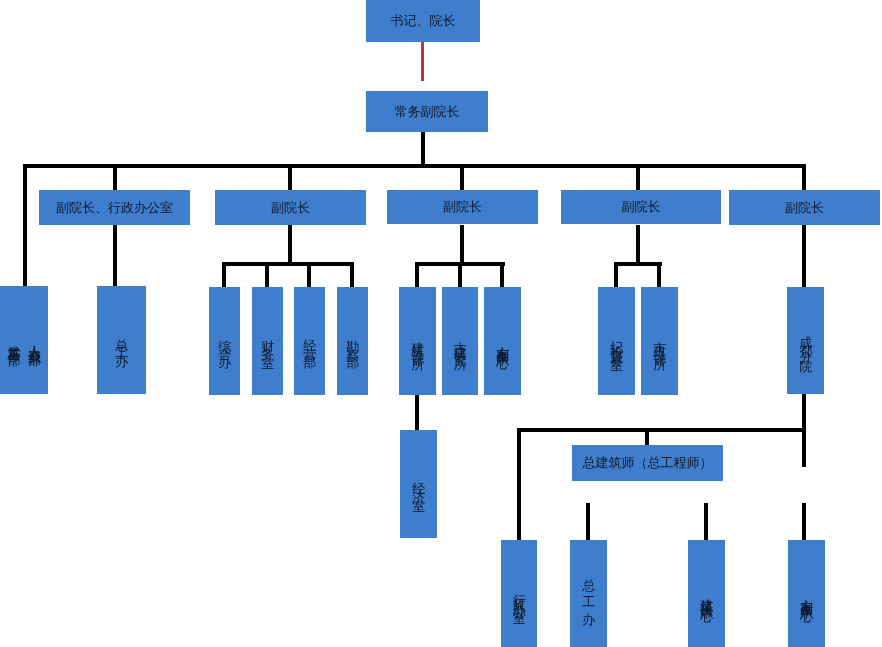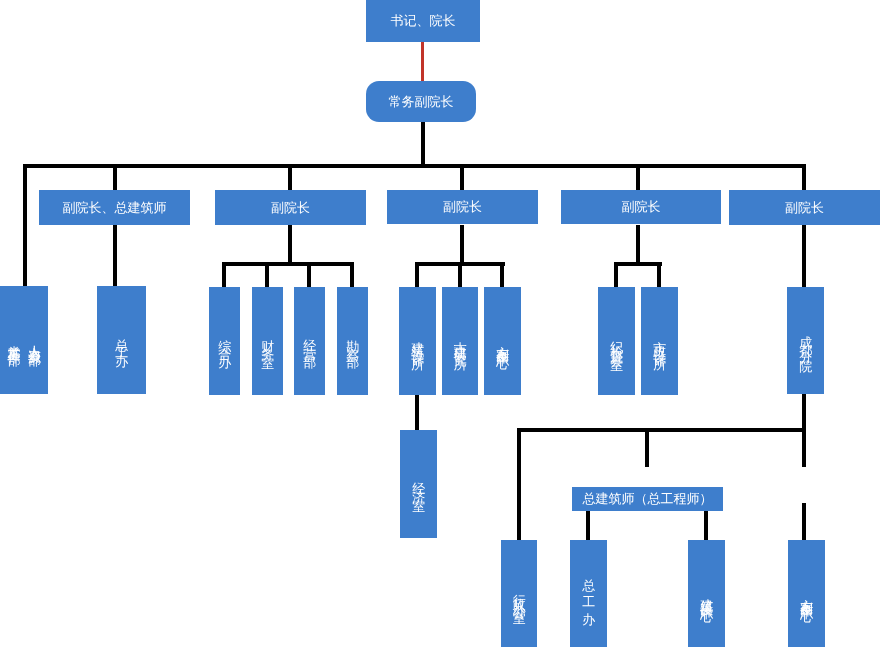--- a/index.html
+++ b/index.html
@@ -1,21 +1,21 @@
 <!DOCTYPE html>
 <html><head>
 <meta charset="utf-8">
 <style>
   html,body { margin:0; padding:0; background:#ffffff; }
   .stage {
     position:relative; width:882px; height:647px; background:#ffffff;
     overflow:hidden; font-family:"Liberation Sans", sans-serif;
   }
   .box {
-    position:absolute; background:#3E7ECC; color:#ffffff;
+    position:absolute; background:#3E7ECC; color:#0f172a;
     display:flex; align-items:center; justify-content:center;
     font-size:13px; line-height:1.2; text-align:center; box-sizing:border-box;
   }
   .vbox span {
     writing-mode:vertical-rl; text-orientation:upright;
     letter-spacing:4px; display:block;
   }
   .twin { gap:5px; }
   .sp-sm span { letter-spacing:2px; }
   .sp-md span { letter-spacing:8px; }
@@ -59,26 +59,26 @@
   <div class="line" style="left:517px;top:428px;width:289px;height:4px;"></div>
   <div class="line" style="left:517px;top:428px;width:4px;height:112px;"></div>
   <div class="line" style="left:645px;top:428px;width:4px;height:39px;"></div>
   <div class="line" style="left:586px;top:503px;width:4px;height:37px;"></div>
   <div class="line" style="left:704px;top:503px;width:4px;height:37px;"></div>
   <div class="line" style="left:802px;top:503px;width:4px;height:37px;"></div>
 
   <div class="box" style="left:366px;top:0;width:114px;height:42px;">
     <span>书记、院长</span>
   </div>
-  <div class="box" style="left:366px;top:81px;width:110px;height:41px;border-radius:13px;">
+  <div class="box" style="left:366px;top:91px;width:122px;height:41px;">
     <span>常务副院长</span>
   </div>
 
   <div class="box" style="left:39px;top:190px;width:151px;height:35px;">
-    <span>副院长、总建筑师</span>
+    <span>副院长、行政办公室</span>
   </div>
   <div class="box" style="left:215px;top:190px;width:151px;height:35px;">
     <span>副院长</span>
   </div>
   <div class="box" style="left:387px;top:190px;width:151px;height:34px;">
     <span>副院长</span>
   </div>
   <div class="box" style="left:561px;top:190px;width:160px;height:34px;">
     <span>副院长</span>
   </div>
@@ -120,21 +120,21 @@
   <div class="box vbox" style="left:641px;top:287px;width:37px;height:108px;">
     <span>市政设计所</span>
   </div>
   <div class="box vbox sp-md" style="left:787px;top:287px;width:37px;height:107px;">
     <span>成都分院</span>
   </div>
 
   <div class="box vbox sp-md" style="left:400px;top:430px;width:37px;height:108px;">
     <span>经济室</span>
   </div>
-  <div class="box" style="left:572px;top:487px;width:151px;height:24px;">
+  <div class="box" style="left:572px;top:445px;width:151px;height:36px;">
     <span>总建筑师（总工程师）</span>
   </div>
 
   <div class="box vbox" style="left:501px;top:540px;width:36px;height:107px;">
     <span>行政办公室</span>
   </div>
   <div class="box vbox sp-lg" style="left:570px;top:540px;width:37px;height:107px;">
     <span>总工办</span>
   </div>
   <div class="box vbox sp-sm" style="left:688px;top:540px;width:37px;height:107px;">

